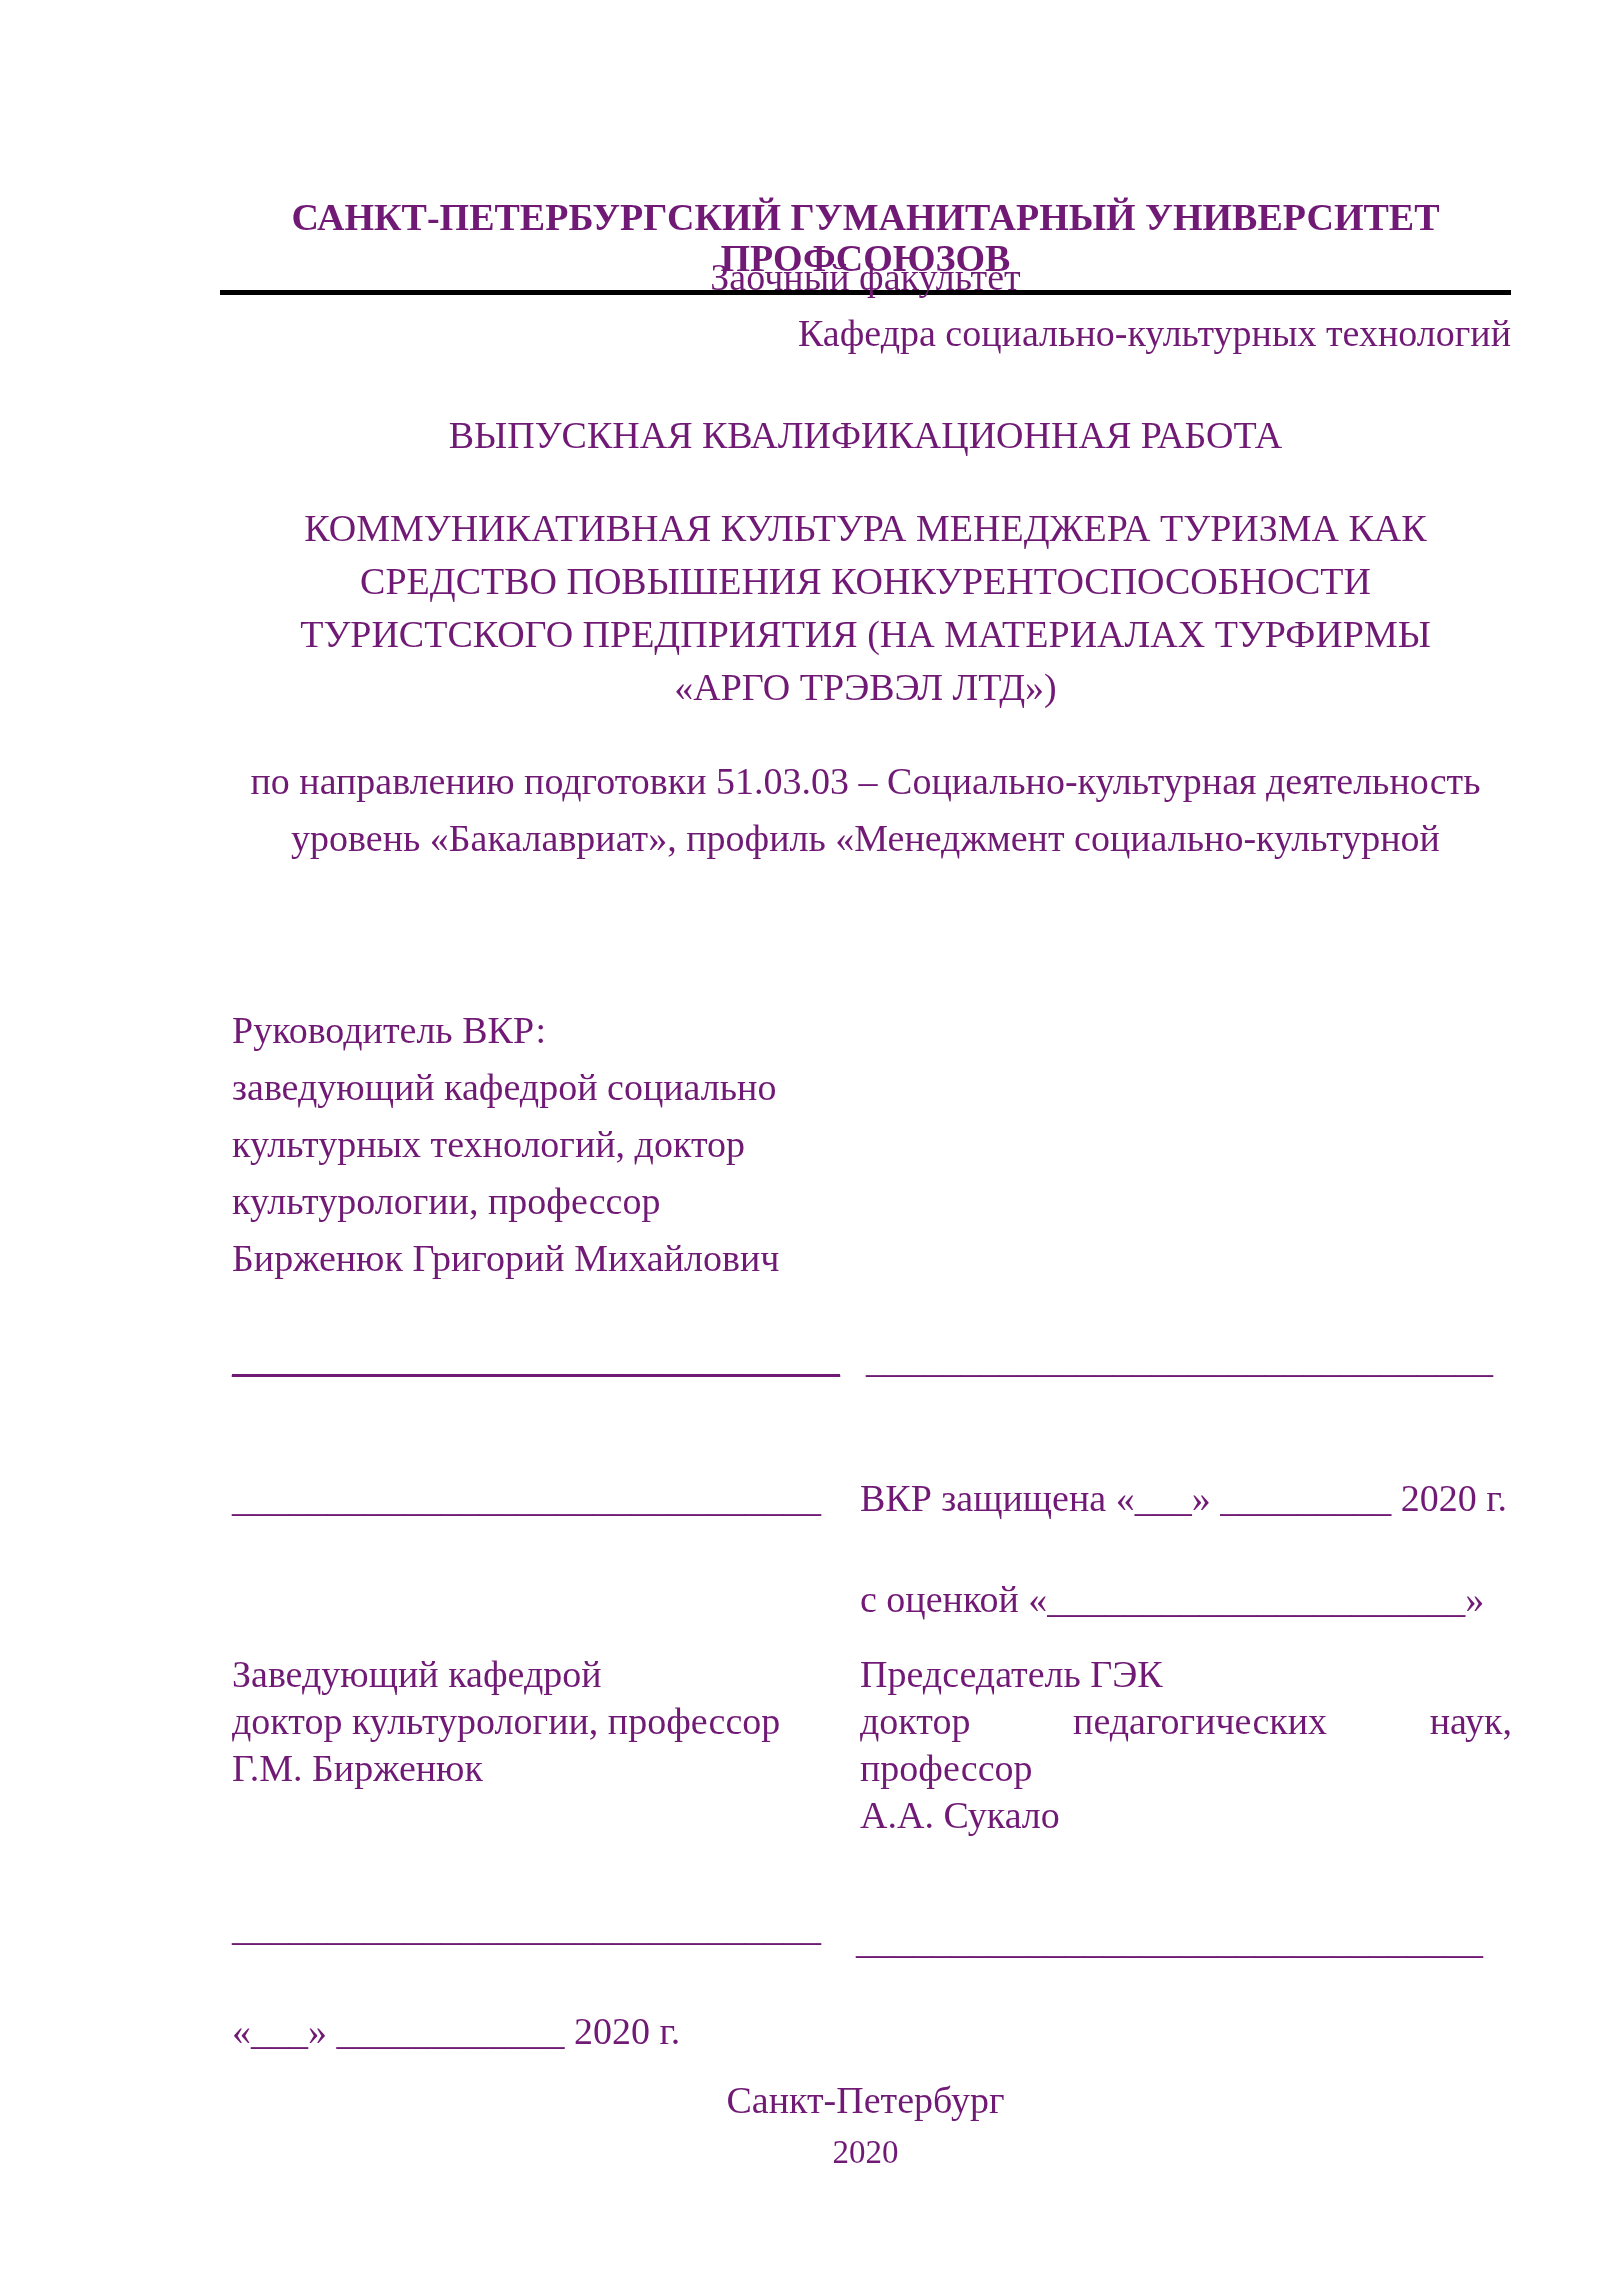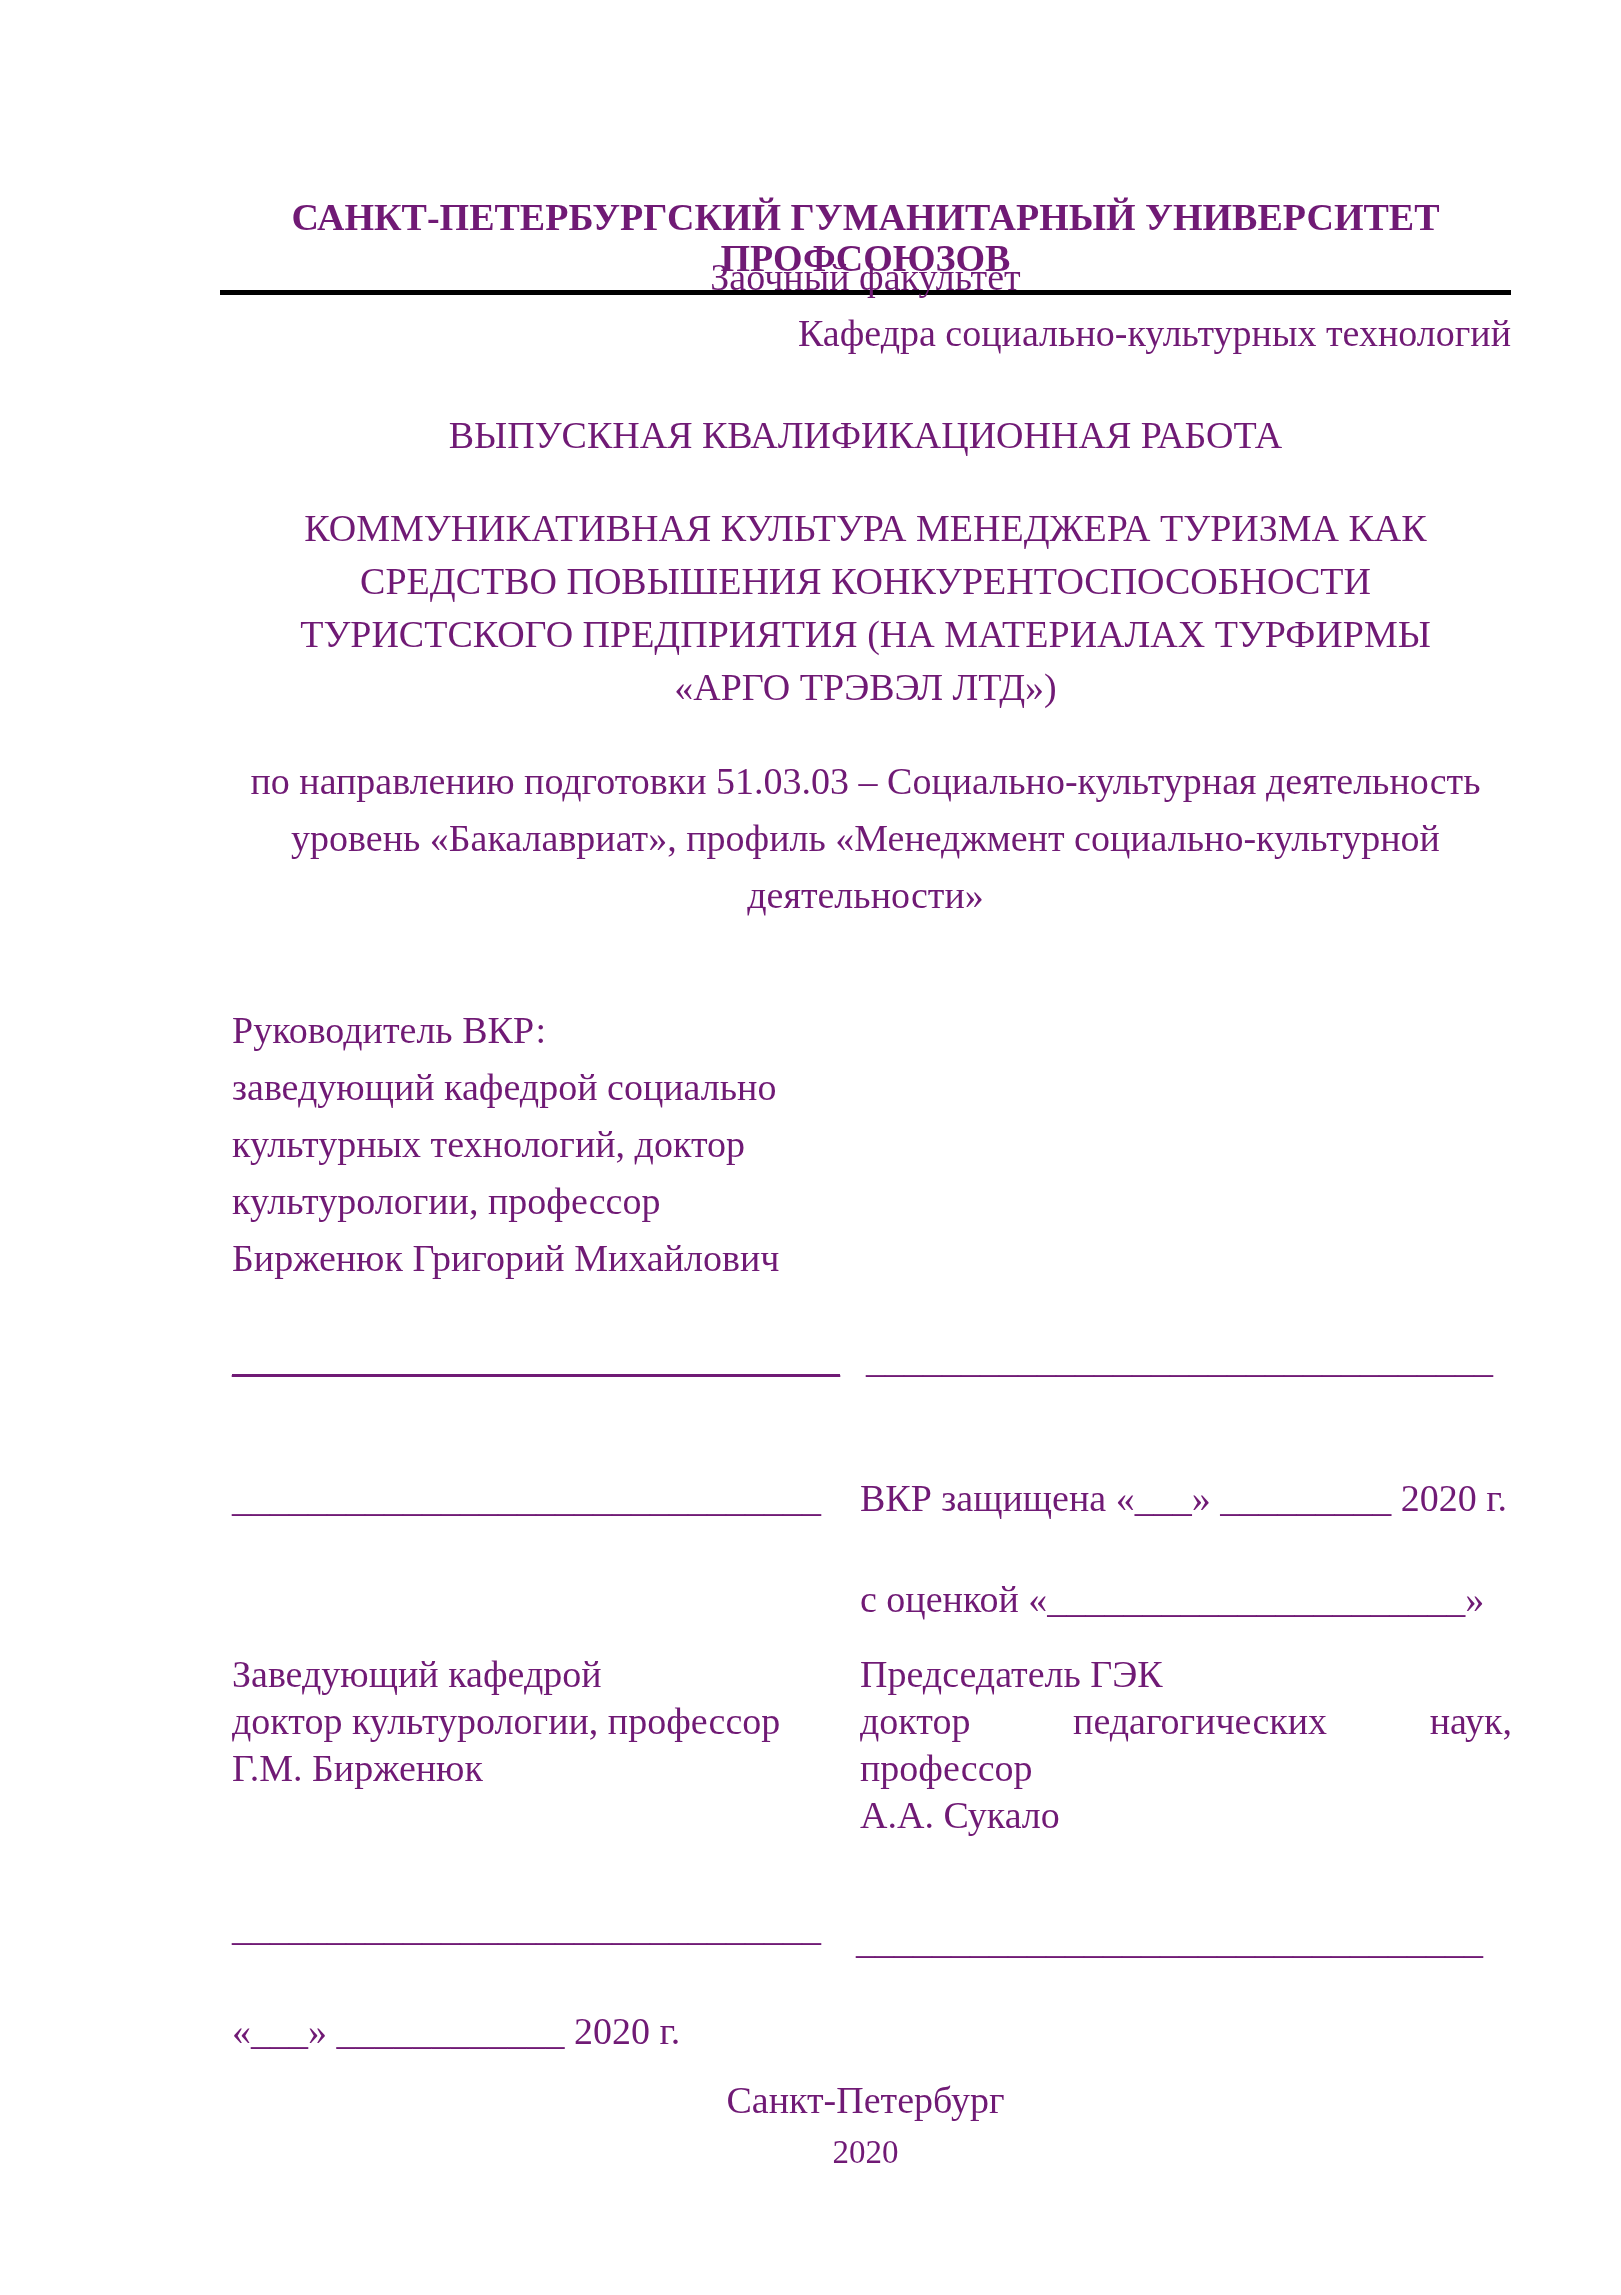--- a/index.html
+++ b/index.html
@@ -69,21 +69,20 @@
   <div class="abs title-block center bold">
     <div>КОММУНИКАТИВНАЯ КУЛЬТУРА МЕНЕДЖЕРА ТУРИЗМА КАК</div>
     <div>СРЕДСТВО ПОВЫШЕНИЯ КОНКУРЕНТОСПОСОБНОСТИ</div>
     <div>ТУРИСТСКОГО ПРЕДПРИЯТИЯ (НА МАТЕРИАЛАХ ТУРФИРМЫ</div>
     <div>«АРГО ТРЭВЭЛ ЛТД»)</div>
   </div>
 
   <div class="abs program-block center">
     <div>по направлению подготовки 51.03.03 – Социально-культурная деятельность</div>
     <div>уровень «Бакалавриат», профиль «Менеджмент социально-культурной</div>
-    <div>деятельности»</div>
   </div>
 
   <div class="abs supervisor">
     <div class="colline">Руководитель ВКР:</div>
     <div class="colline">заведующий кафедрой социально</div>
     <div class="colline">культурных технологий, доктор</div>
     <div class="colline">культурологии, профессор</div>
     <div class="colline">Бирженюк Григорий Михайлович</div>
   </div>
 

